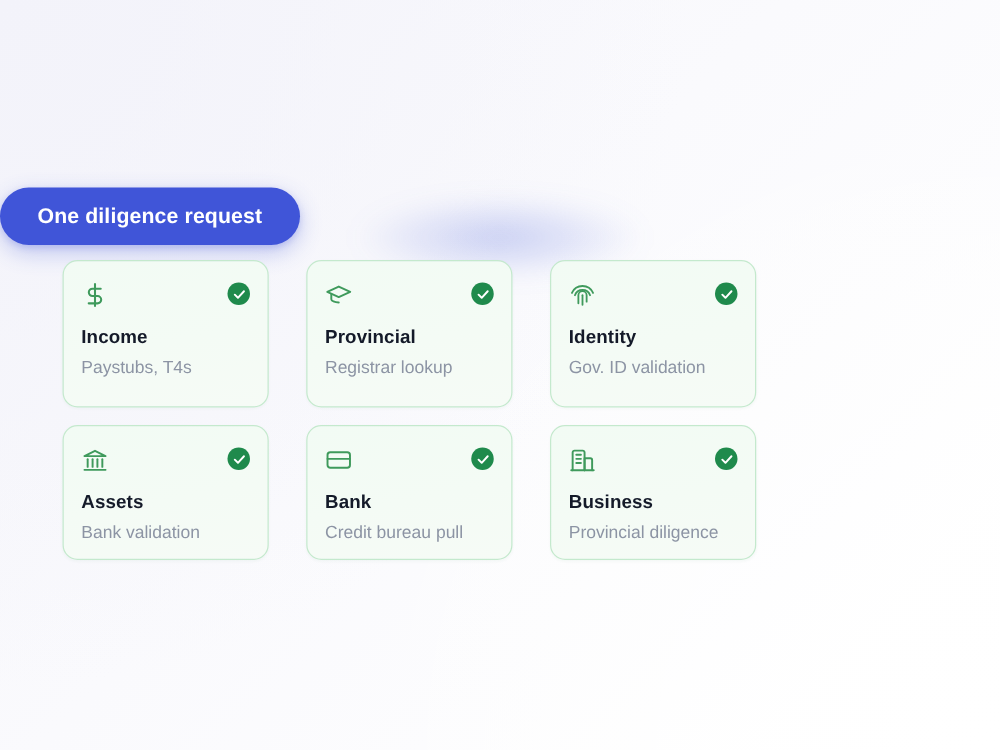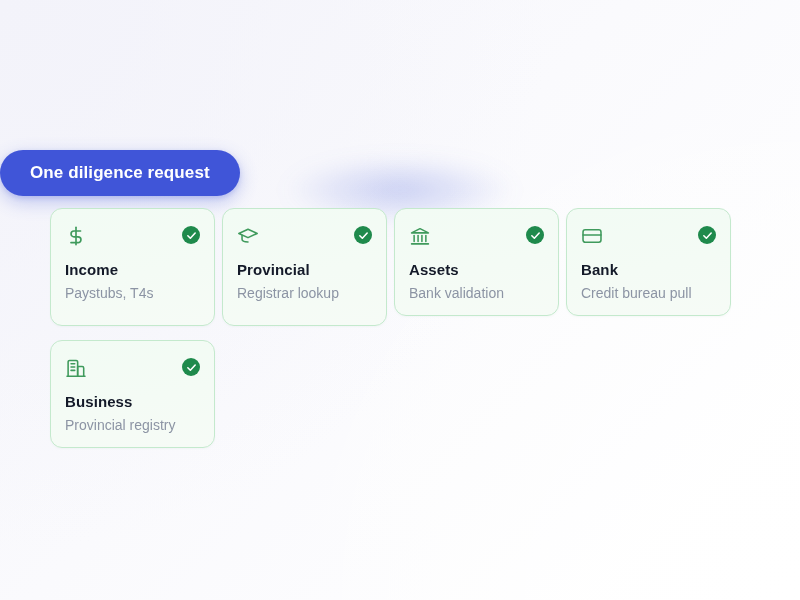--- a/index.html
+++ b/index.html
@@ -67,21 +67,21 @@
   }
 
   
   .grid {
     position: absolute;
     left: 50px;
     top: 208px;
     width: 700px;
     display: flex;
     flex-wrap: wrap;
-    gap: 14px 7px;
+    gap: 14px 30px;
   }
 
   .card {
     position: relative;
     width: 165px;
     background: linear-gradient(170deg, #f2fbf4 0%, #f4fbf5 55%, #f6fbf6 100%);
     border: 1px solid #c4e9cd;
     border-radius: 12px;
     padding: 16px 14px 14px 14px;
     box-shadow: 0 1px 2px rgba(40,120,70,0.04);
@@ -174,20 +174,40 @@
         <span class="check-badge">
           <svg viewBox="0 0 24 24" fill="none" stroke="#ffffff" stroke-width="3.4" stroke-linecap="round" stroke-linejoin="round">
             <polyline points="4,12.5 9.5,18 20,6.5"></polyline>
           </svg>
         </span>
       </div>
       <div class="card-title">Provincial</div>
       <div class="card-sub">Registrar lookup</div>
     </div>
 
+    <div class="card row1-card" style="height:118px">
+      <div class="card-head">
+        <span class="card-icon">
+          <svg viewBox="0 0 24 24" fill="none" stroke="currentColor" stroke-width="1.6" stroke-linecap="round" stroke-linejoin="round">
+            <path d="M2.8 10.2a10 10 0 0 1 18.4 0"></path>
+            <path d="M5.4 12.2a7 7 0 0 1 13.2 0"></path>
+            <path d="M12 8.6a3.6 3.6 0 0 1 3.6 3.6v5.6"></path>
+            <path d="M12 8.6a3.6 3.6 0 0 0-3.6 3.6v7"></path>
+            <path d="M12 12.2v8.4"></path>
+          </svg>
+        </span>
+        <span class="check-badge">
+          <svg viewBox="0 0 24 24" fill="none" stroke="#ffffff" stroke-width="3.4" stroke-linecap="round" stroke-linejoin="round">
+            <polyline points="4,12.5 9.5,18 20,6.5"></polyline>
+          </svg>
+        </span>
+      </div>
+      <div class="card-title">Identity</div>
+      <div class="card-sub">Gov. ID validation</div>
+    </div>
 
     <div class="card row2-card" style="height:108px">
       <div class="card-head">
         <span class="card-icon">
           <svg viewBox="0 0 24 24" fill="none" stroke="currentColor" stroke-width="1.7" stroke-linecap="round" stroke-linejoin="round">
             <path d="M2.8 8.6 12 4l9.2 4.6H2.8Z"></path>
             <line x1="5.6" y1="11.4" x2="5.6" y2="18"></line>
             <line x1="9.9" y1="11.4" x2="9.9" y2="18"></line>
             <line x1="14.1" y1="11.4" x2="14.1" y2="18"></line>
             <line x1="18.4" y1="11.4" x2="18.4" y2="18"></line>
@@ -234,17 +254,17 @@
             <line x1="2.2" y1="21" x2="21.8" y2="21"></line>
           </svg>
         </span>
         <span class="check-badge">
           <svg viewBox="0 0 24 24" fill="none" stroke="#ffffff" stroke-width="3.4" stroke-linecap="round" stroke-linejoin="round">
             <polyline points="4,12.5 9.5,18 20,6.5"></polyline>
           </svg>
         </span>
       </div>
       <div class="card-title">Business</div>
-      <div class="card-sub">Provincial registry</div>
+      <div class="card-sub">Provincial diligence</div>
     </div>
 
   </div>
 </div>
 
 </body></html>

